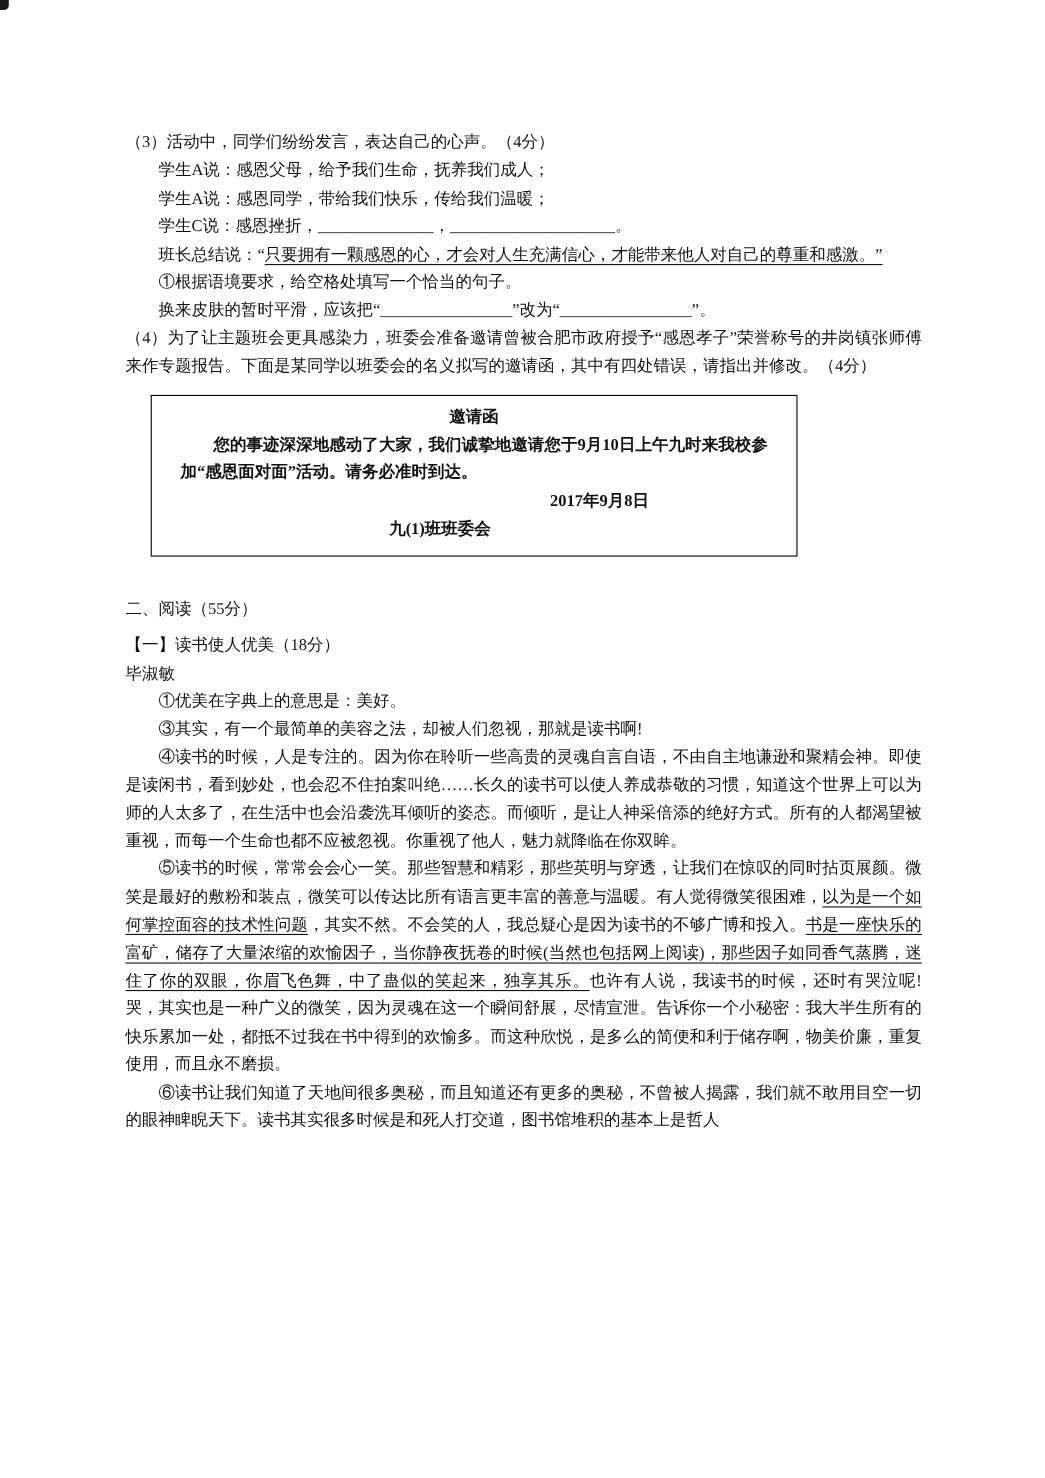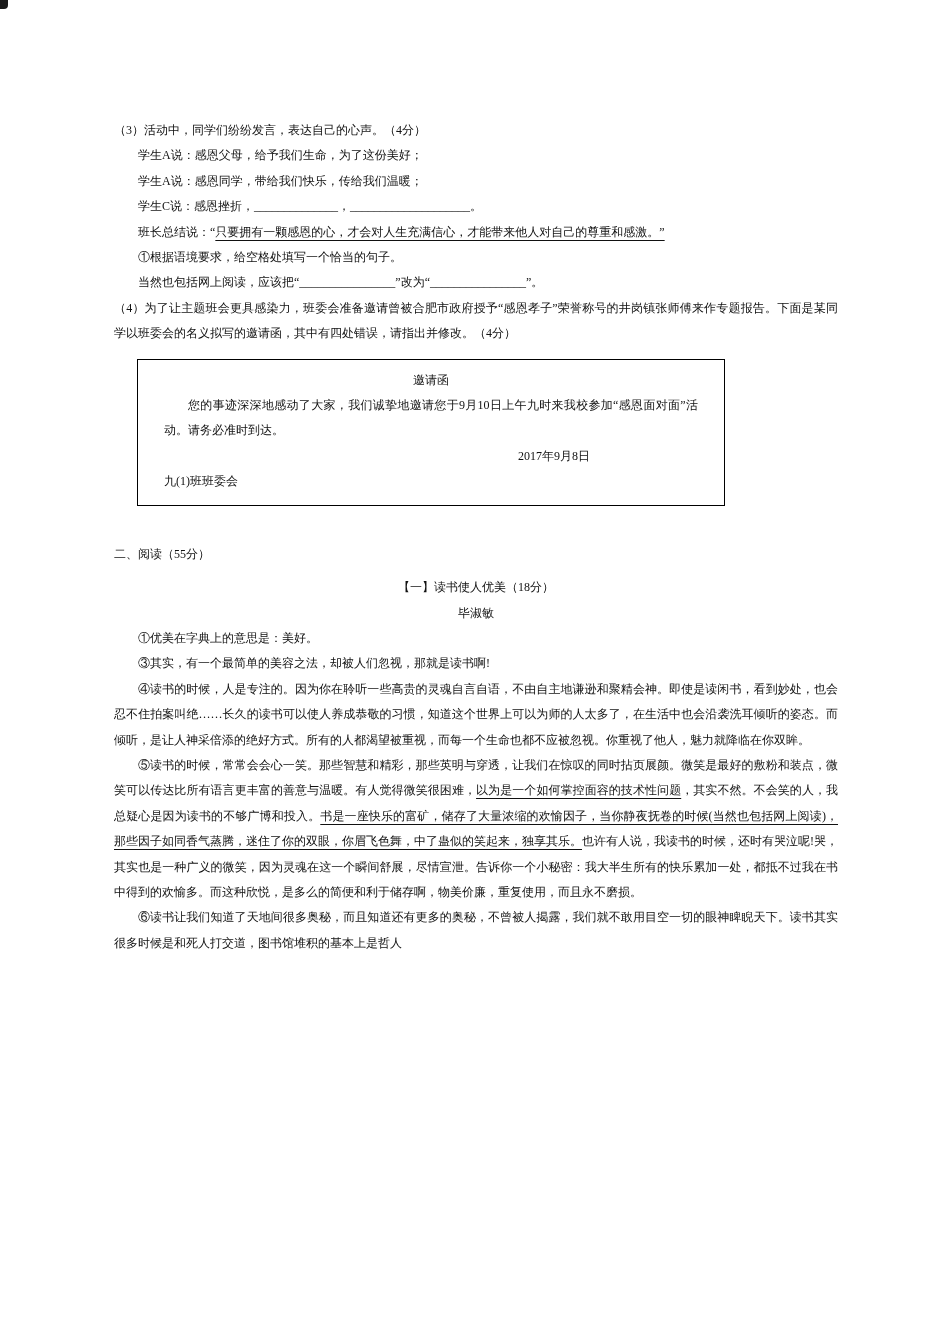--- a/index.html
+++ b/index.html
@@ -5,61 +5,62 @@
   * { margin: 0; padding: 0; box-sizing: border-box; }
   html, body { background: #ffffff; }
   body { width: 950px; margin: 0 auto; }
   .page {
     position: relative;
     width: 950px;
     min-height: 1344px;
     background: #ffffff;
     color: #111111;
     font-family: "Liberation Serif", "DejaVu Serif", serif;
-    font-size: 12px;
+    font-size: 15px;
     line-height: 25.4px;
     padding: 118px 112px 60px 114px;
   }
   .corner-mark {
     position: absolute;
     top: 0; left: 0;
     width: 8px; height: 9px;
     background: #1a1a1a;
     border-radius: 0 0 4px 0;
   }
   .para { text-align: justify; }
   .indent { text-indent: 2em; }
   .u { text-decoration: underline; text-underline-offset: 4px; }
   .inv-box {
     border: 1px solid #000;
     width: 588px;
     margin: 12px 0 8px 23px;
     padding: 8px 26px 10px 26px;
+    font-weight: bold;
   }
   .inv-title { text-align: center; }
   .inv-date { text-align: right; padding-right: 108px; }
-  .inv-sign { text-align: left; padding-right: 62px; }
+  .inv-sign { text-align: center; padding-right: 62px; }
   .section-title { margin-top: 36px; }
-  .center { text-align: center; }
+  .center { text-align: left; }
   .article-title { margin-top: 8px; }
 </style>
 </head>
 <body>
 
 <div class="page">
   <div class="corner-mark"></div>
 
   <section>
     <p class="para">（3）活动中，同学们纷纷发言，表达自己的心声。（4分）</p>
-    <p class="para indent">学生A说：感恩父母，给予我们生命，为了这份美好；</p>
+    <p class="para indent">学生A说：感恩父母，给予我们生命，抚养我们成人；</p>
     <p class="para indent">学生A说：感恩同学，带给我们快乐，传给我们温暖；</p>
     <p class="para indent">学生C说：感恩挫折，______________，____________________。</p>
     <p class="para indent"><span>班长总结说：“</span><span class="u">只要拥有一颗感恩的心，才会对人生充满信心，才能带来他人对自己的尊重和感激。”</span></p>
     <p class="para indent">①根据语境要求，给空格处填写一个恰当的句子。</p>
-    <p class="para indent">当然也包括网上阅读，应该把“________________”改为“________________”。</p>
+    <p class="para indent">换来皮肤的暂时平滑，应该把“________________”改为“________________”。</p>
   </section>
 
   <section>
     <p class="para">（4）为了让主题班会更具感染力，班委会准备邀请曾被合肥市政府授予“感恩孝子”荣誉称号的井岗镇张师傅来作专题报告。下面是某同学以班委会的名义拟写的邀请函，其中有四处错误，请指出并修改。（4分）</p>
     <div class="inv-box">
       <p class="inv-title">邀请函</p>
       <p class="para indent">您的事迹深深地感动了大家，我们诚挚地邀请您于9月10日上午九时来我校参加“感恩面对面”活动。请务必准时到达。</p>
       <p class="inv-date">2017年9月8日</p>
       <p class="inv-sign">九(1)班班委会</p>
     </div>

